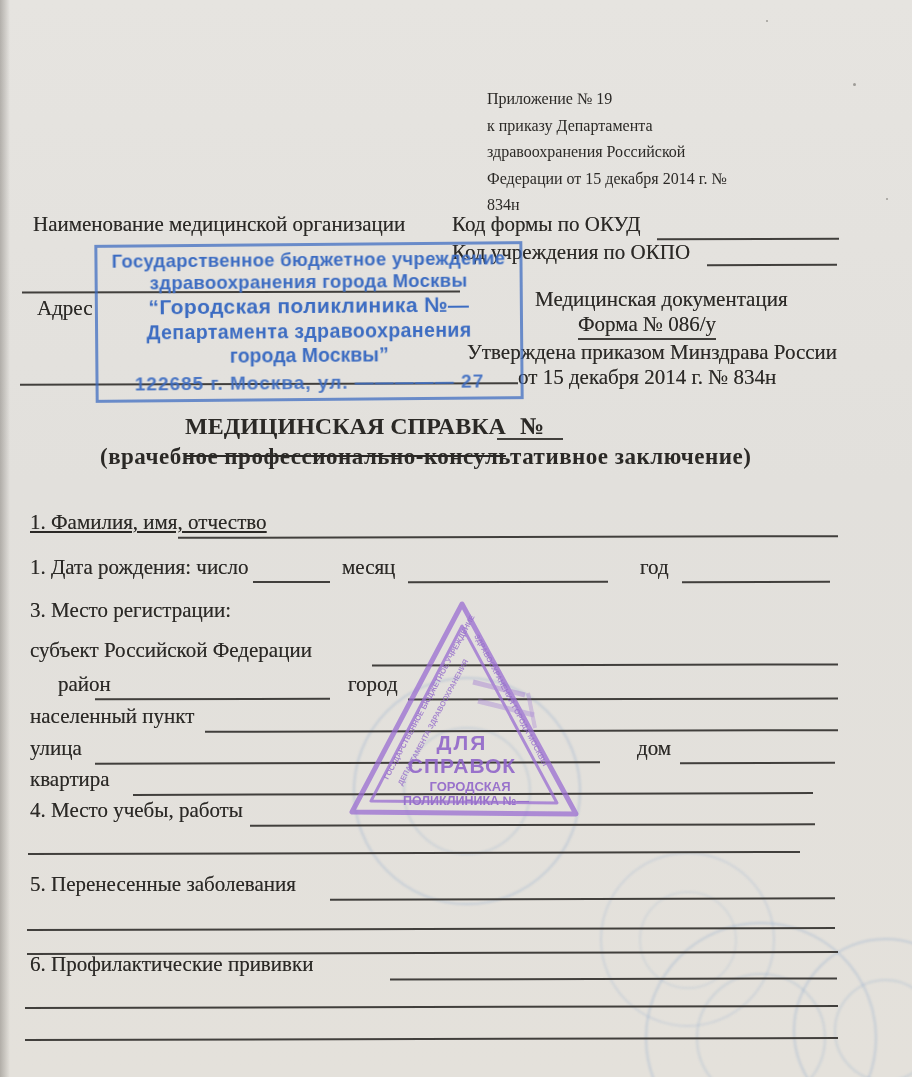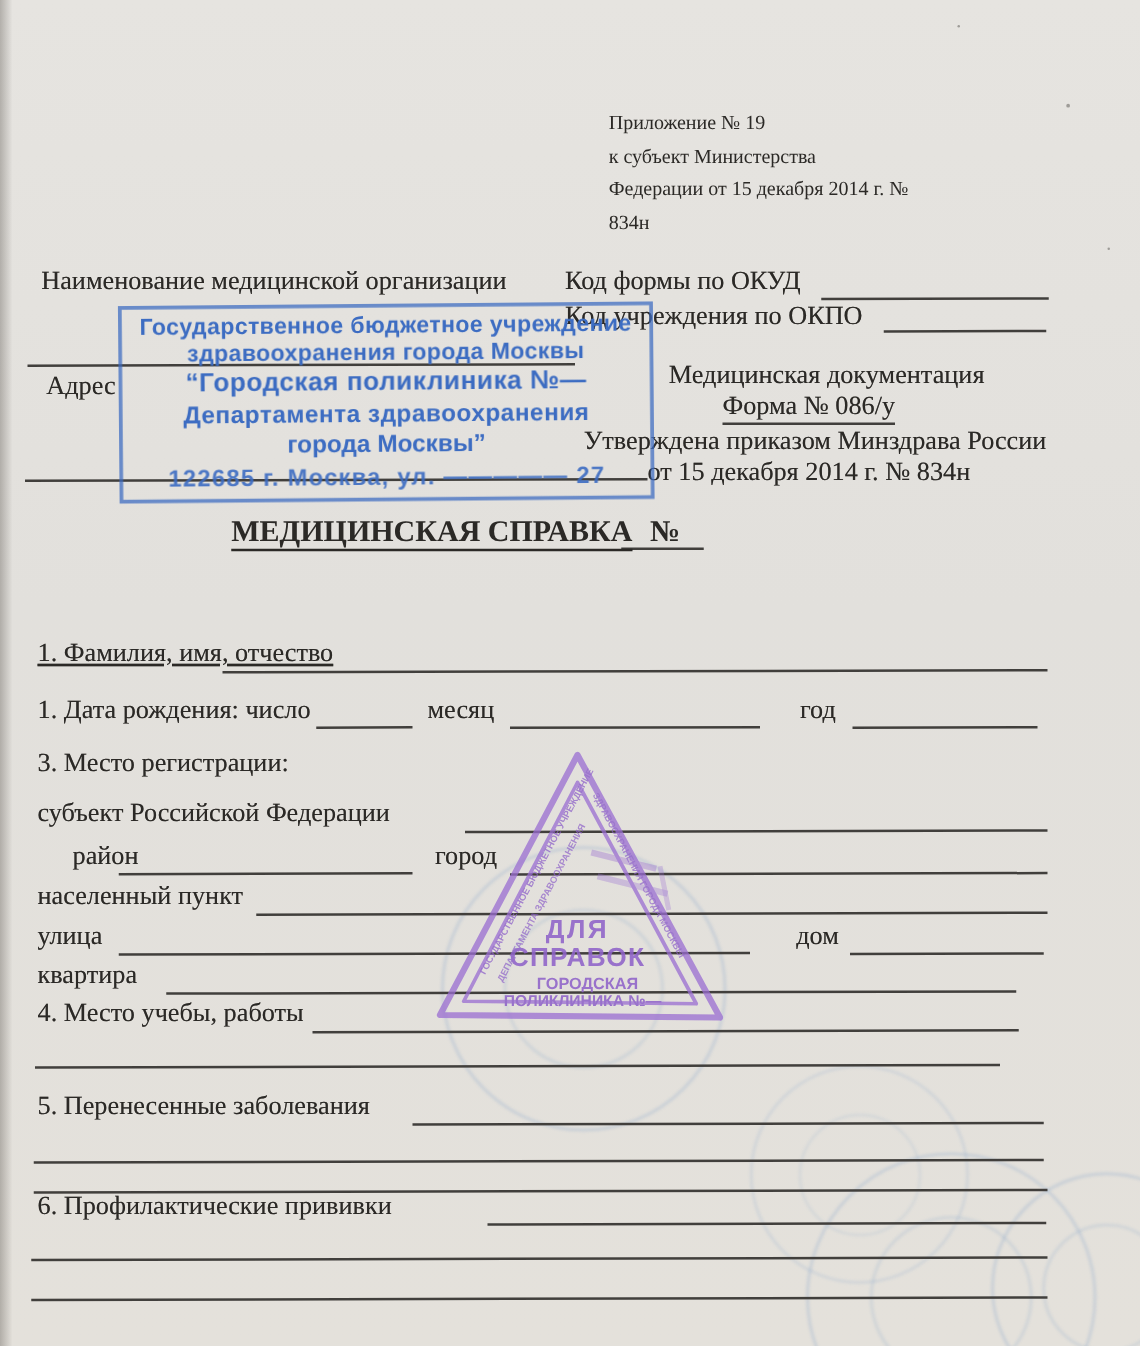--- a/index.html
+++ b/index.html
@@ -21,21 +21,21 @@
     border:3px solid rgba(58,105,192,.72);transform:rotate(-0.5deg);
     text-align:center;font-family:"Liberation Sans",sans-serif;font-weight:700;
     color:#3c6cc2;filter:blur(.3px);padding-top:3px;box-sizing:border-box;
   }
   .rect-stamp .s1,.rect-stamp .s2{font-size:18.5px;line-height:22px;letter-spacing:.3px;}
   .rect-stamp .s3{font-size:21px;line-height:26px;letter-spacing:.4px;}
   .rect-stamp .s4{font-size:19.5px;line-height:25px;letter-spacing:.4px;}
   .rect-stamp .s5{font-size:19.5px;line-height:23px;}
   .rect-stamp .s6{font-size:19px;line-height:31px;letter-spacing:1px;opacity:.9;}
   .title-wrap{position:absolute;left:185px;top:413px;font-size:24px;font-weight:700;z-index:2;white-space:nowrap;}
-  .title-wrap .u{border-bottom:2.5px solid #2b2926;padding-bottom:0;}
+  .title-wrap .u{border-bottom:2.5px solid #2b2926;padding-bottom:16px;}
   .subtitle{position:absolute;left:100px;top:444px;font-size:23px;font-weight:700;
     letter-spacing:.5px;white-space:nowrap;z-index:2;}
   .form-underline{border-bottom:2px solid #413f3c;padding-bottom:1px;}
   .tri-stamp{position:absolute;left:338px;top:598px;z-index:4;opacity:.88;}
   .faint{position:absolute;border-radius:50%;z-index:0;filter:blur(1.3px);}
   .faint .ring{position:absolute;inset:0;border-radius:50%;border:2.5px solid rgba(125,158,201,.30);}
   .faint .ring2{position:absolute;inset:22%;border-radius:50%;border:2px solid rgba(125,158,201,.22);}
   .speck{position:absolute;width:3px;height:3px;border-radius:50%;background:rgba(70,68,64,.45);z-index:5;}
 </style>
 </head>
@@ -59,21 +59,22 @@
     <div class="ring"></div>
     <div class="ring2"></div>
   </div>
 
   <div class="speck" style="left:853px;top:83px;"></div>
   <div class="speck" style="left:766px;top:20px;width:2px;height:2px;"></div>
   <div class="speck" style="left:886px;top:198px;width:2px;height:2px;"></div>
 
   <div class="hdr">
     <div>Приложение № 19</div>
-    <div>к субъект Министерства</div>
+    <div>к приказу Департамента</div>
+    <div>здравоохранения Российской</div>
     <div>Федерации от 15 декабря 2014 г. №</div>
     <div>834н</div>
   </div>
 
   <div class="lbl" style="left:452px;top:212px;">Код формы по ОКУД</div>
   <div class="lbl" style="left:33px;top:212px;">Наименование медицинской организации</div>
   <div class="rule" style="left:657px;top:238px;width:182px;"></div>
   <div class="lbl" style="left:452px;top:240px;">Код учреждения по ОКПО</div>
   <div class="rule" style="left:707px;top:264px;width:130px;"></div>
 
@@ -93,20 +94,21 @@
   <div class="lbl" style="left:535px;top:287px;">Медицинская документация</div>
   <div class="lbl form-underline" style="left:578px;top:312px;">Форма № 086/у</div>
   <div class="lbl" style="left:467px;top:340px;">Утверждена приказом Минздрава России</div>
   <div class="lbl" style="left:518px;top:365px;">от 15 декабря 2014 г. № 834н</div>
 
   <div class="title-wrap">
     <span class="u">МЕДИЦИНСКАЯ СПРАВКА</span>
     <span style="margin-left:8px;">№</span>
   </div>
   <div class="rule" style="left:497px;top:438px;width:66px;"></div>
+  <div class="subtitle">(врачебное профессионально-консультативное заключение)</div>
 
   <div class="lbl" style="left:30px;top:510px;text-decoration:underline;">1. Фамилия, имя, отчество</div>
   <div class="rule" style="left:178px;top:536px;width:660px;"></div>
 
   <div class="lbl" style="left:30px;top:555px;">1. Дата рождения: число</div>
   <div class="rule" style="left:253px;top:581px;width:77px;"></div>
   <div class="lbl" style="left:342px;top:555px;">месяц</div>
   <div class="rule" style="left:408px;top:581px;width:200px;"></div>
   <div class="lbl" style="left:640px;top:555px;">год</div>
   <div class="rule" style="left:682px;top:581px;width:148px;"></div>

